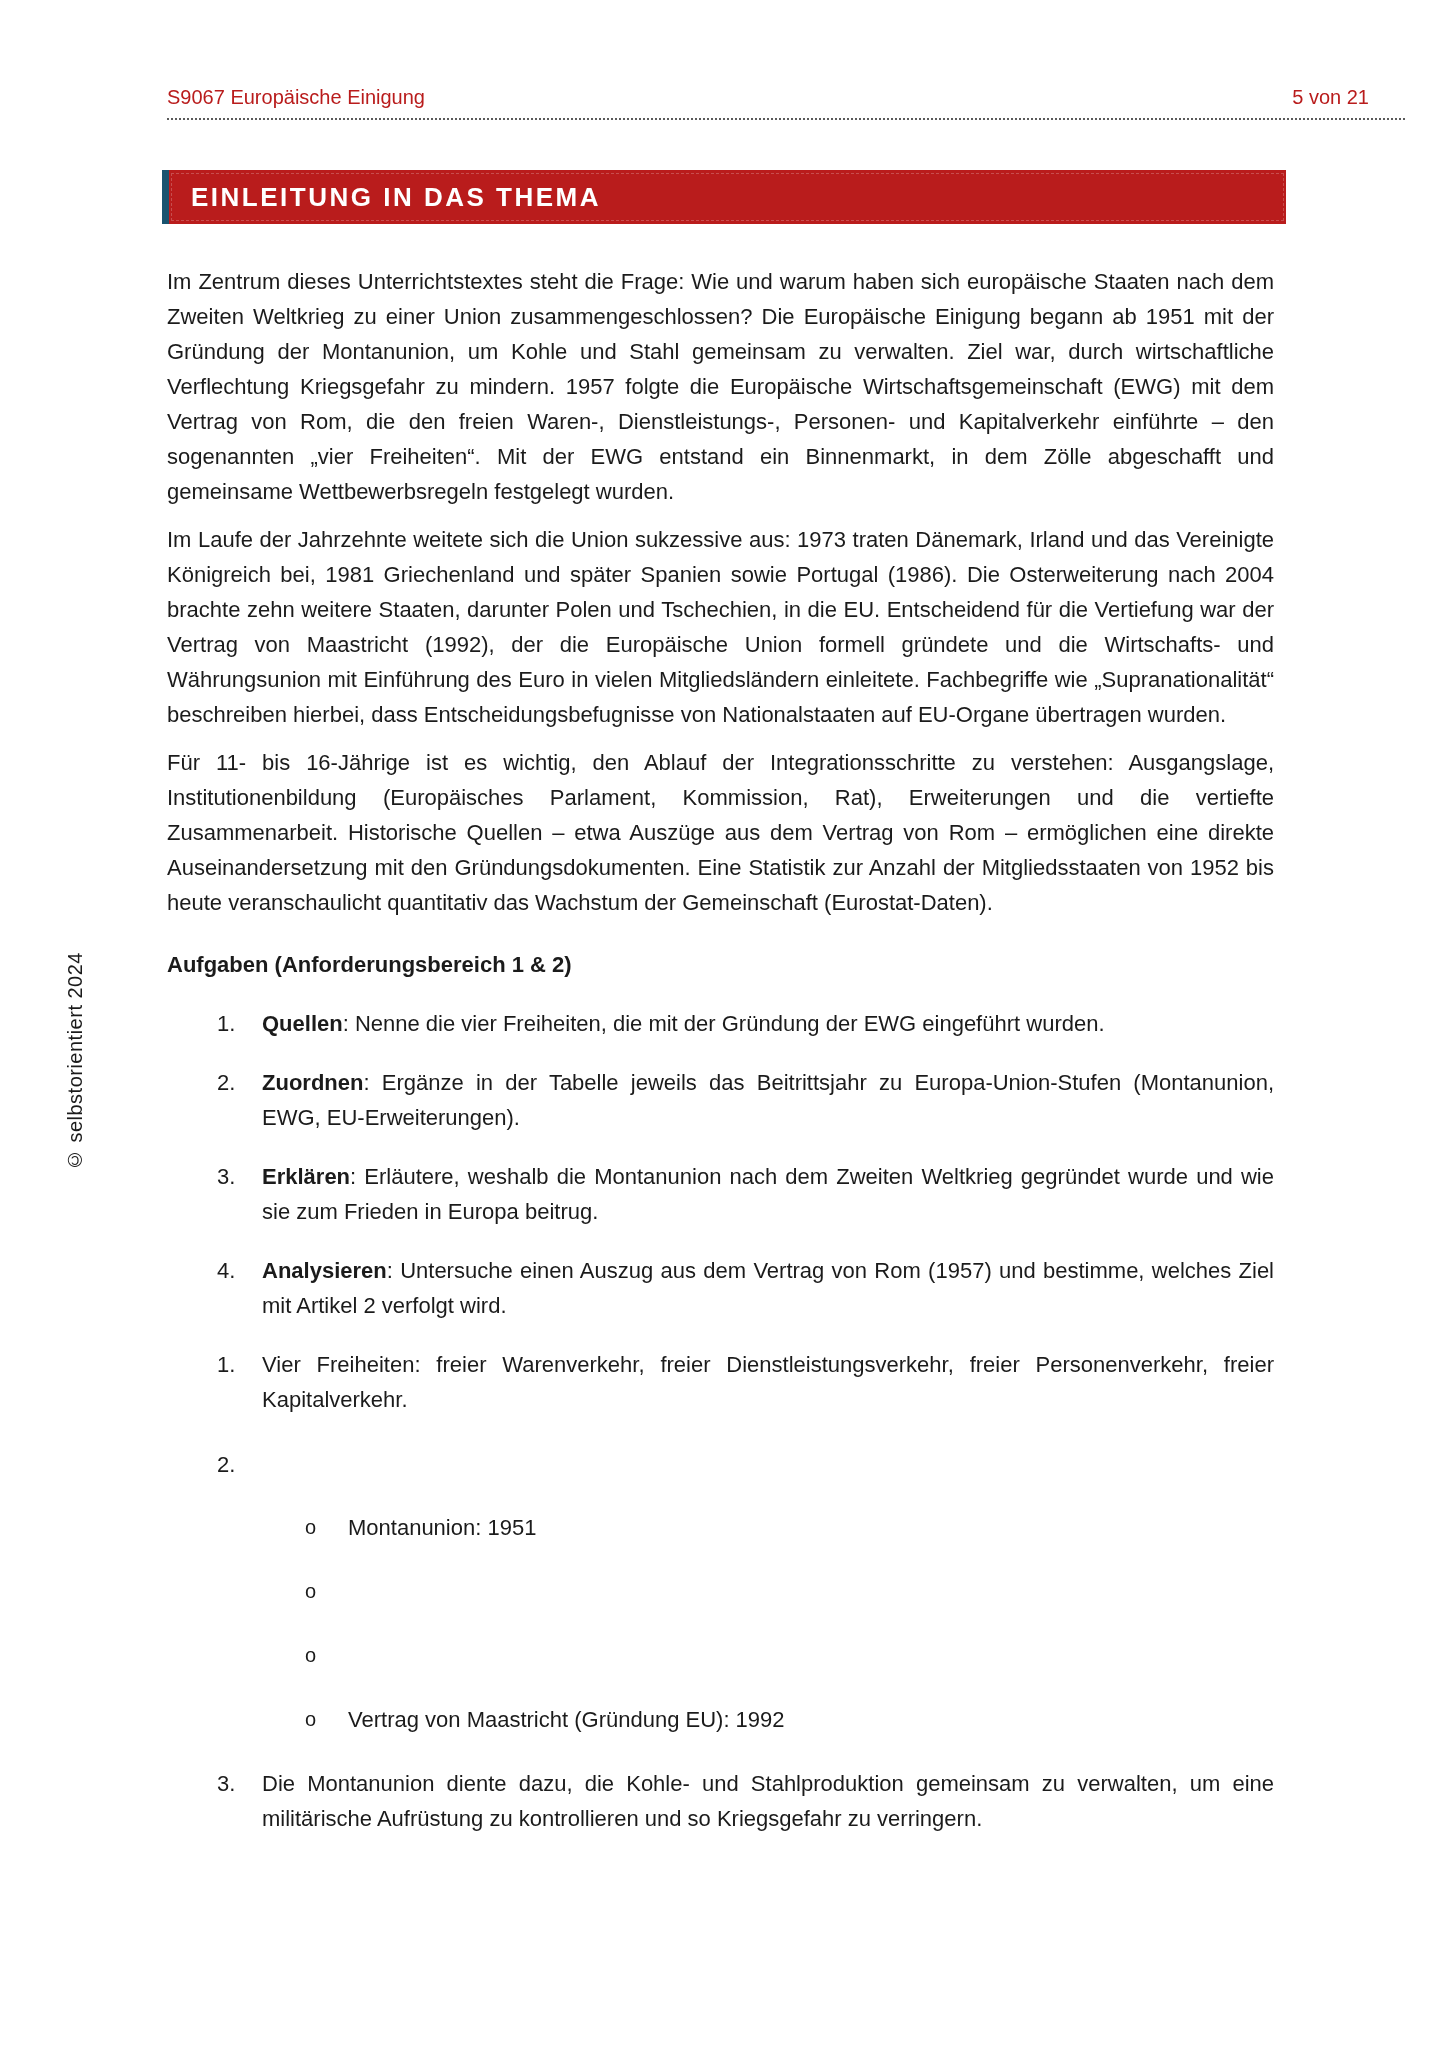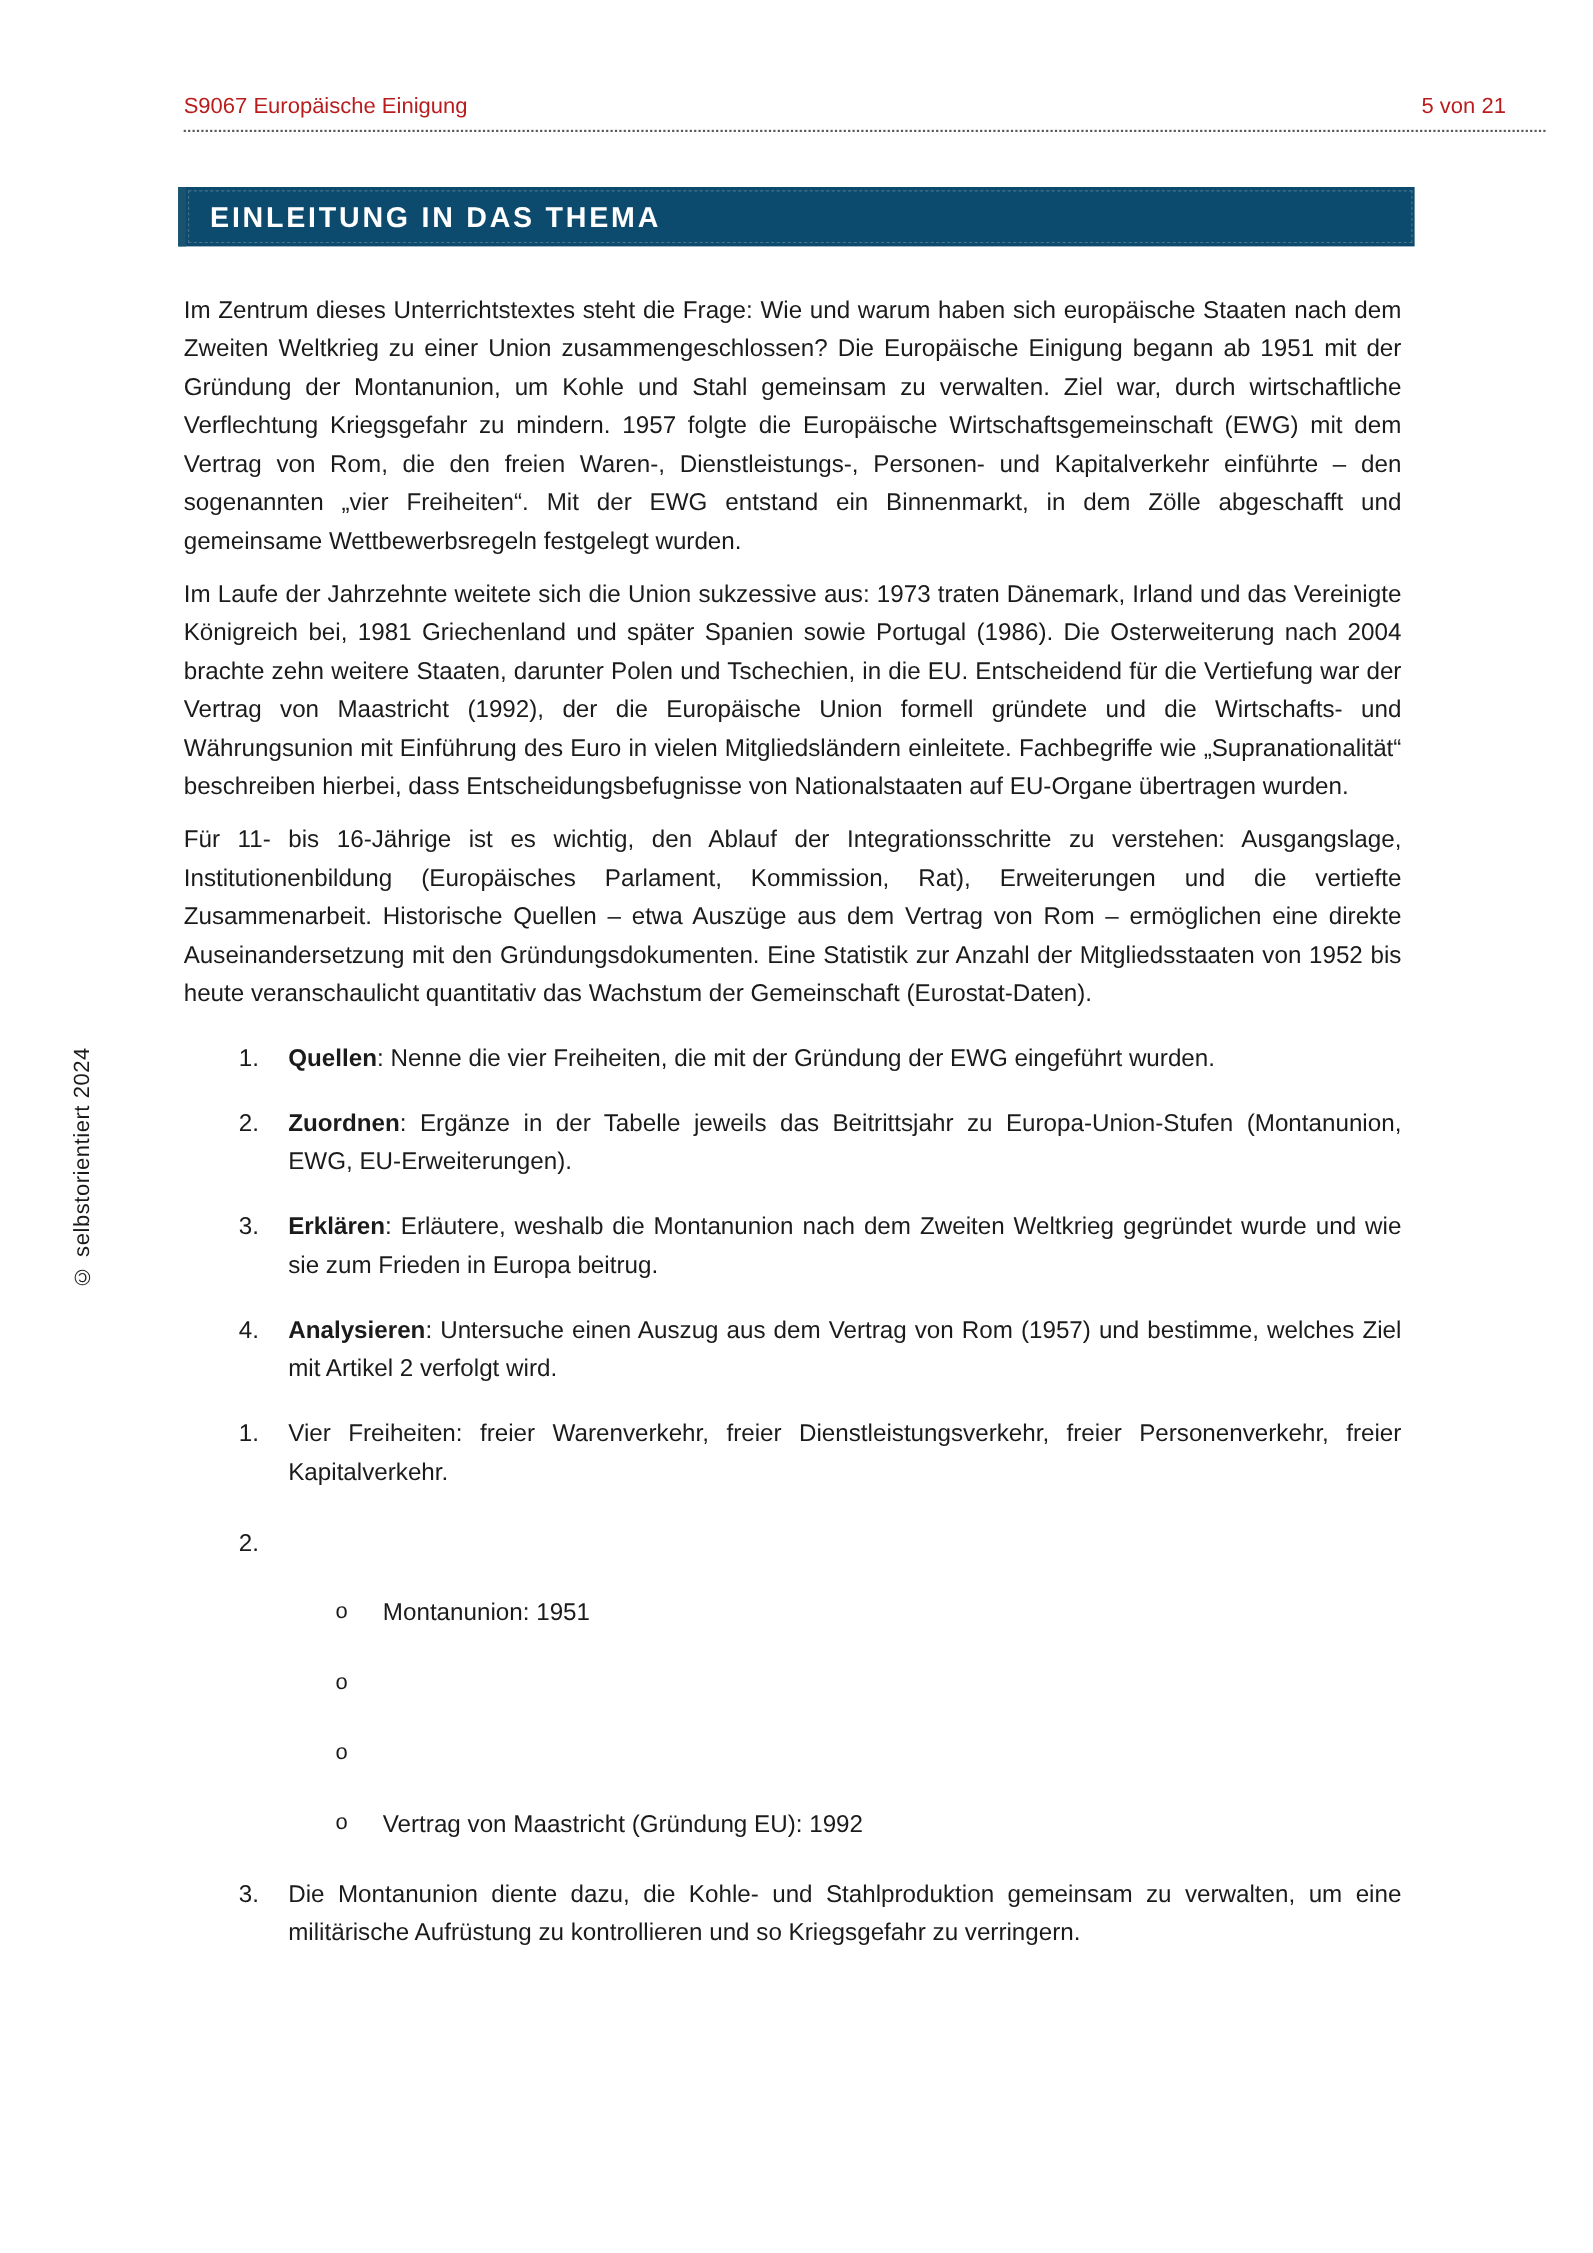--- a/index.html
+++ b/index.html
@@ -37,21 +37,21 @@
   }
 
   
   .section-banner {
     position: absolute;
     left: 162px;
     top: 170px;
     width: 1124px;
     height: 54px;
     box-sizing: border-box;
-    background: #0c4a6e;
+    background: #b91c1c;
     border-left: 7px solid #19536f;
     color: #ffffff;
     font-size: 26px;
     font-weight: bold;
     letter-spacing: 2.5px;
     line-height: 54px;
     padding-left: 22px;
   }
   .section-banner::after {
     content: "";
@@ -142,20 +142,21 @@
 <div class="section-banner">
   <span>EINLEITUNG IN DAS THEMA</span>
 </div>
 
 <div class="content">
 
   <p class="body-par">Im Zentrum dieses Unterrichtstextes steht die Frage: Wie und warum haben sich europäische Staaten nach dem Zweiten Weltkrieg zu einer Union zusammengeschlossen? Die Europäische Einigung begann ab 1951 mit der Gründung der Montanunion, um Kohle und Stahl gemeinsam zu verwalten. Ziel war, durch wirtschaftliche Verflechtung Kriegsgefahr zu mindern. 1957 folgte die Europäische Wirtschaftsgemeinschaft (EWG) mit dem Vertrag von Rom, die den freien Waren-, Dienstleistungs-, Personen- und Kapitalverkehr einführte – den sogenannten „vier Freiheiten“. Mit der EWG entstand ein Binnenmarkt, in dem Zölle abgeschafft und gemeinsame Wettbewerbsregeln festgelegt wurden.</p>
   <p class="body-par">Im Laufe der Jahrzehnte weitete sich die Union sukzessive aus: 1973 traten Dänemark, Irland und das Vereinigte Königreich bei, 1981 Griechenland und später Spanien sowie Portugal (1986). Die Osterweiterung nach 2004 brachte zehn weitere Staaten, darunter Polen und Tschechien, in die EU. Entscheidend für die Vertiefung war der Vertrag von Maastricht (1992), der die Europäische Union formell gründete und die Wirtschafts- und Währungsunion mit Einführung des Euro in vielen Mitgliedsländern einleitete. Fachbegriffe wie „Supranationalität“ beschreiben hierbei, dass Entscheidungsbefugnisse von Nationalstaaten auf EU-Organe übertragen wurden.</p>
   <p class="body-par">Für 11- bis 16-Jährige ist es wichtig, den Ablauf der Integrationsschritte zu verstehen: Ausgangslage, Institutionenbildung (Europäisches Parlament, Kommission, Rat), Erweiterungen und die vertiefte Zusammenarbeit. Historische Quellen – etwa Auszüge aus dem Vertrag von Rom – ermöglichen eine direkte Auseinandersetzung mit den Gründungsdokumenten. Eine Statistik zur Anzahl der Mitgliedsstaaten von 1952 bis heute veranschaulicht quantitativ das Wachstum der Gemeinschaft (Eurostat-Daten).</p>
 
+  <div class="sub-heading">Aufgaben (Anforderungsbereich 1 &amp; 2)</div>
 
   <div class="num-item">
     <span class="num">1.</span>
     <span class="itm-text"><b>Quellen</b><span>: Nenne die vier Freiheiten, die mit der Gründung der EWG eingeführt wurden.</span></span>
   </div>
   <div class="num-item">
     <span class="num">2.</span>
     <span class="itm-text"><b>Zuordnen</b><span>: Ergänze in der Tabelle jeweils das Beitrittsjahr zu Europa-Union-Stufen (Montanunion, EWG, EU-Erweiterungen).</span></span>
   </div>
   <div class="num-item">

